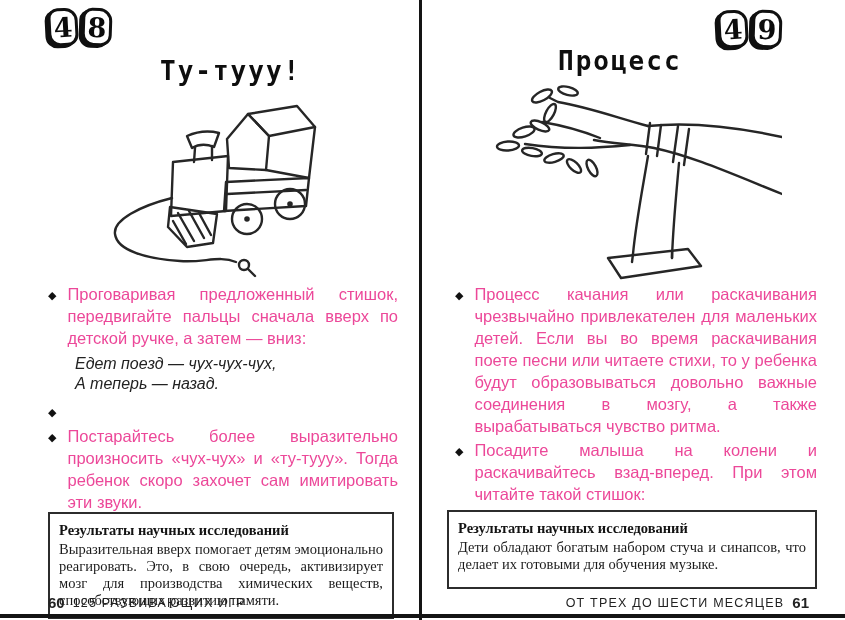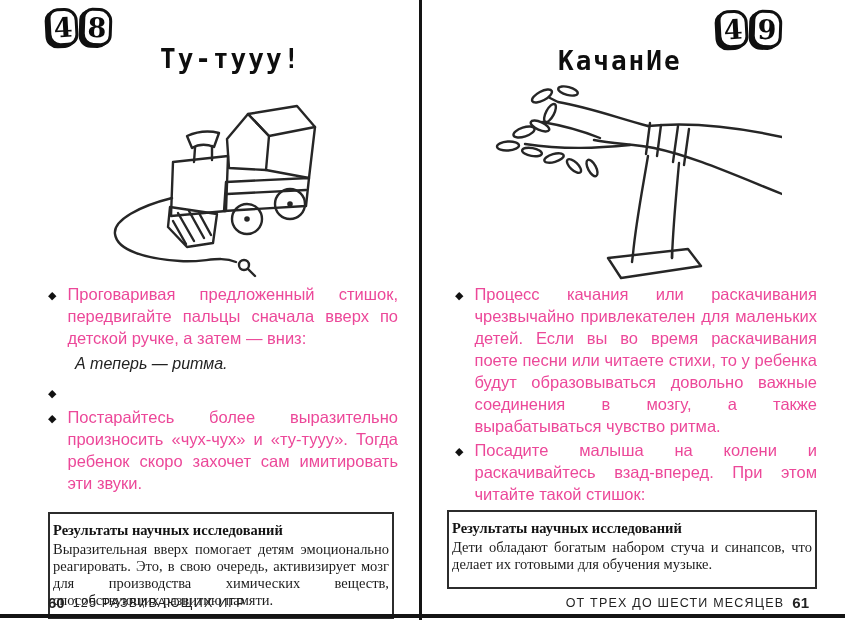--- a/index.html
+++ b/index.html
@@ -37,21 +37,21 @@
 
   .text-col { position:absolute; }
   .bullet-item { display:flex; gap:11px; margin-bottom:2px; }
   .bullet-diamond { font-size:11px; line-height:22px; color:#111; flex:0 0 auto; padding-top:1px; }
   .bullet-text { font-size:16.5px; line-height:22px; text-align:justify; color:#ec4899; }
   .verse { margin:5px 0 7px 27px; font-style:italic; font-size:16px; line-height:19.5px; color:#222; }
   .verse div { white-space:nowrap; }
 
   .research-box {
     position:absolute; border:2px solid #2c2c2c; background:#fff;
-    font-family:"Liberation Serif", serif; padding:8px 3px;
+    font-family:"Liberation Serif", serif; padding:8px 9px;
   }
   .research-box .rb-title { font-weight:bold; font-size:14.5px; line-height:17px; margin-bottom:2px; color:#131313; }
   .research-box .rb-body  { font-size:14.5px; line-height:17px; text-align:justify; color:#1c1c1c; }
 
   .footer { position:absolute; top:594px; display:flex; align-items:center; gap:8px;
     font-size:12.5px; letter-spacing:1.2px; color:#222; }
   .footer .page-num { font-weight:bold; font-size:15px; letter-spacing:0; }
   .footer-right { right:13px; }
   .footer-left  { left:8px; }
 </style>
@@ -60,21 +60,21 @@
 
 <div class="canvas">
 
   <div class="page page-left">
 
     <div class="badge" style="left:8px; top:8px;">
       <div class="badge-digit">4</div>
       <div class="badge-digit">8</div>
     </div>
 
-    <div class="page-title" style="left:120px; top:44px;">Ту-тууу!</div>
+    <div class="page-title" style="left:120px; top:56px;">Ту-тууу!</div>
 
     <div class="illustration" style="left:58px; top:94px; width:266px; height:186px;">
       <svg width="266" height="186" viewBox="0 0 266 186">
 
         <path d="M89,42 Q105,35 121,39 L116,53 Q104,48 94,54 Z"></path>
         <path d="M97,54 L96,68 M114,52 L114,66"></path>
 
         <path d="M129,45 L150,20 L171,42 L168,76 L131,74 Z"></path>
 
         <path d="M150,20 L199,12 L217,33 L171,42 Z"></path>
@@ -99,21 +99,22 @@
         <path d="M150,175 L157,182"></path>
       </svg>
     </div>
 
     <div class="text-col" style="left:8px; top:283px; width:350px;">
       <div class="bullet-item">
         <span class="bullet-diamond">◆</span>
         <span class="bullet-text">Проговаривая предложенный стишок, передвигайте пальцы сначала вверх по детской ручке, а затем — вниз:</span>
       </div>
       <div class="verse">
-        <div>А теперь — ритма.</div>
+        <div>Едет поезд — чух-чух-чух,</div>
+        <div>А теперь — назад.</div>
       </div>
       <div class="bullet-item">
         <span class="bullet-diamond">◆</span>
       </div>
       <div class="bullet-item">
         <span class="bullet-diamond">◆</span>
         <span class="bullet-text">Постарайтесь более выразительно произносить «чух-чух» и «ту-тууу». Тогда ребенок скоро захочет сам имитировать эти звуки.</span>
       </div>
     </div>
 
@@ -128,21 +129,21 @@
     </div>
   </div>
 
   <div class="page page-right">
 
     <div class="badge" style="right:40px; top:10px;">
       <div class="badge-digit">4</div>
       <div class="badge-digit">9</div>
     </div>
 
-    <div class="page-title" style="left:118px; top:46px;">КачанИе</div>
+    <div class="page-title" style="left:118px; top:46px;">Процесс</div>
 
     <div class="illustration" style="left:40px; top:82px; width:302px; height:200px;">
       <svg width="302" height="200" viewBox="0 0 302 200">
 
         <path d="M302,55 C 252,44 206,40 168,44"></path>
         <path d="M302,112 C 252,92 212,74 174,66 C 154,62 134,62 114,58"></path>
 
         <path d="M168,44 C 138,36 108,25 78,20 L70,16"></path>
         <path d="M150,63 C 118,66 86,68 45,62"></path>
         <path d="M120,56 C 100,48 80,43 62,40"></path>

